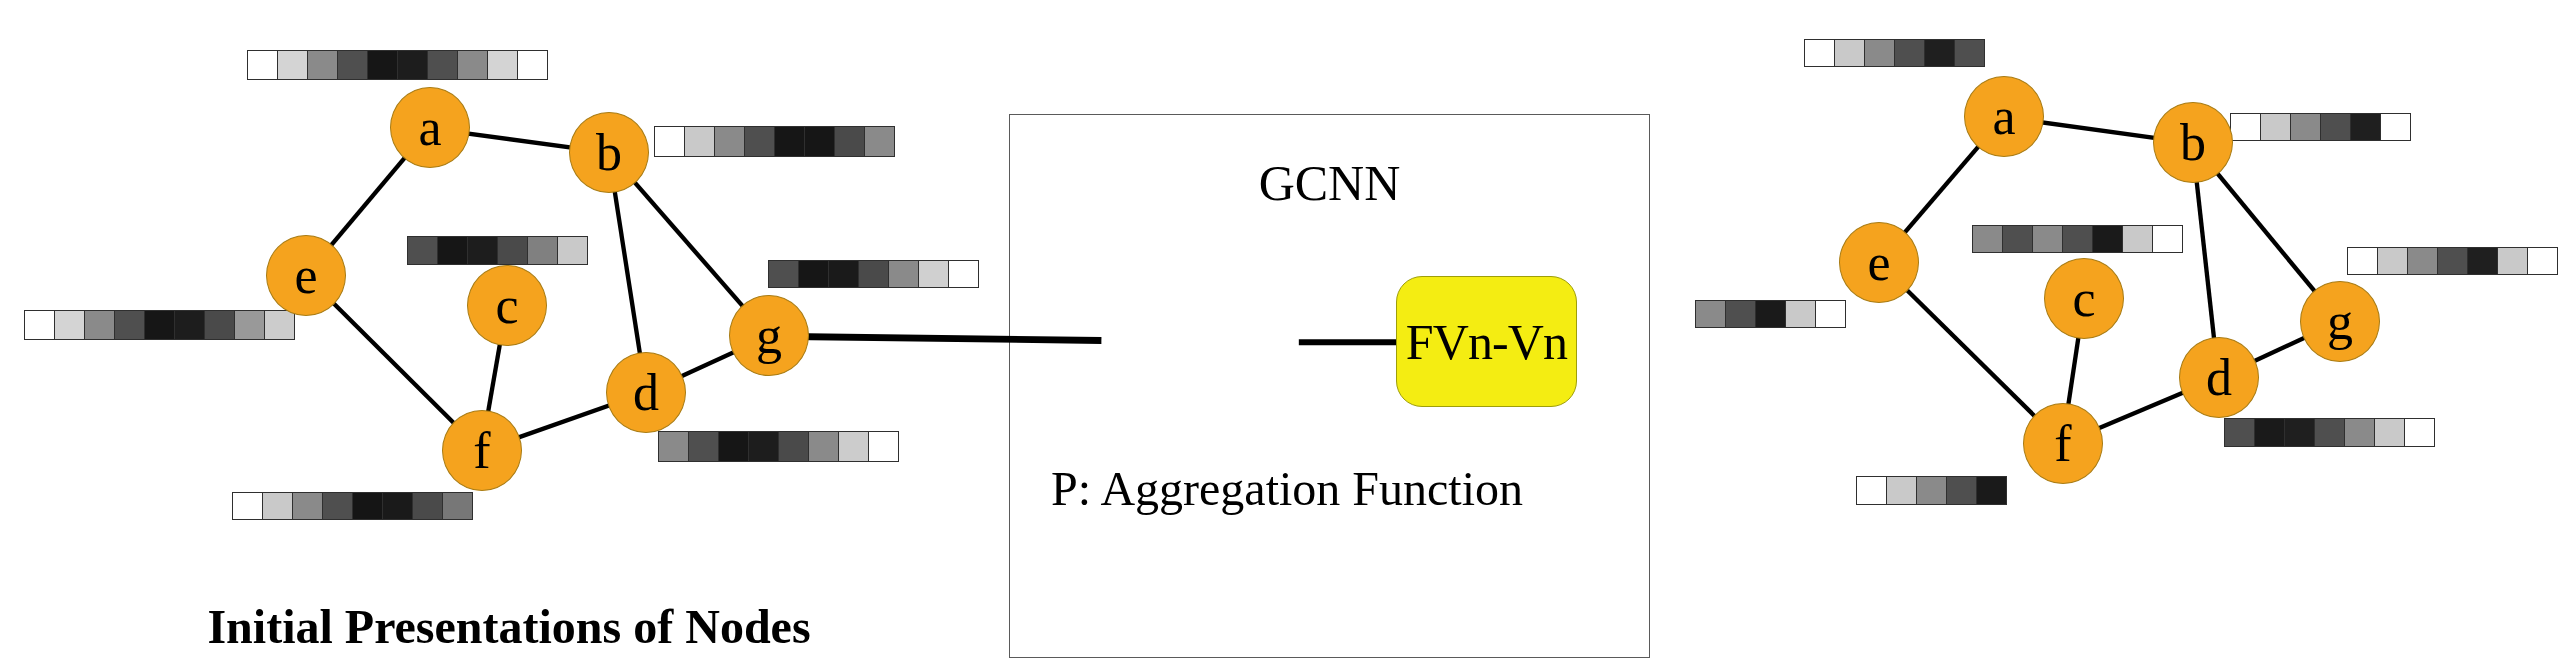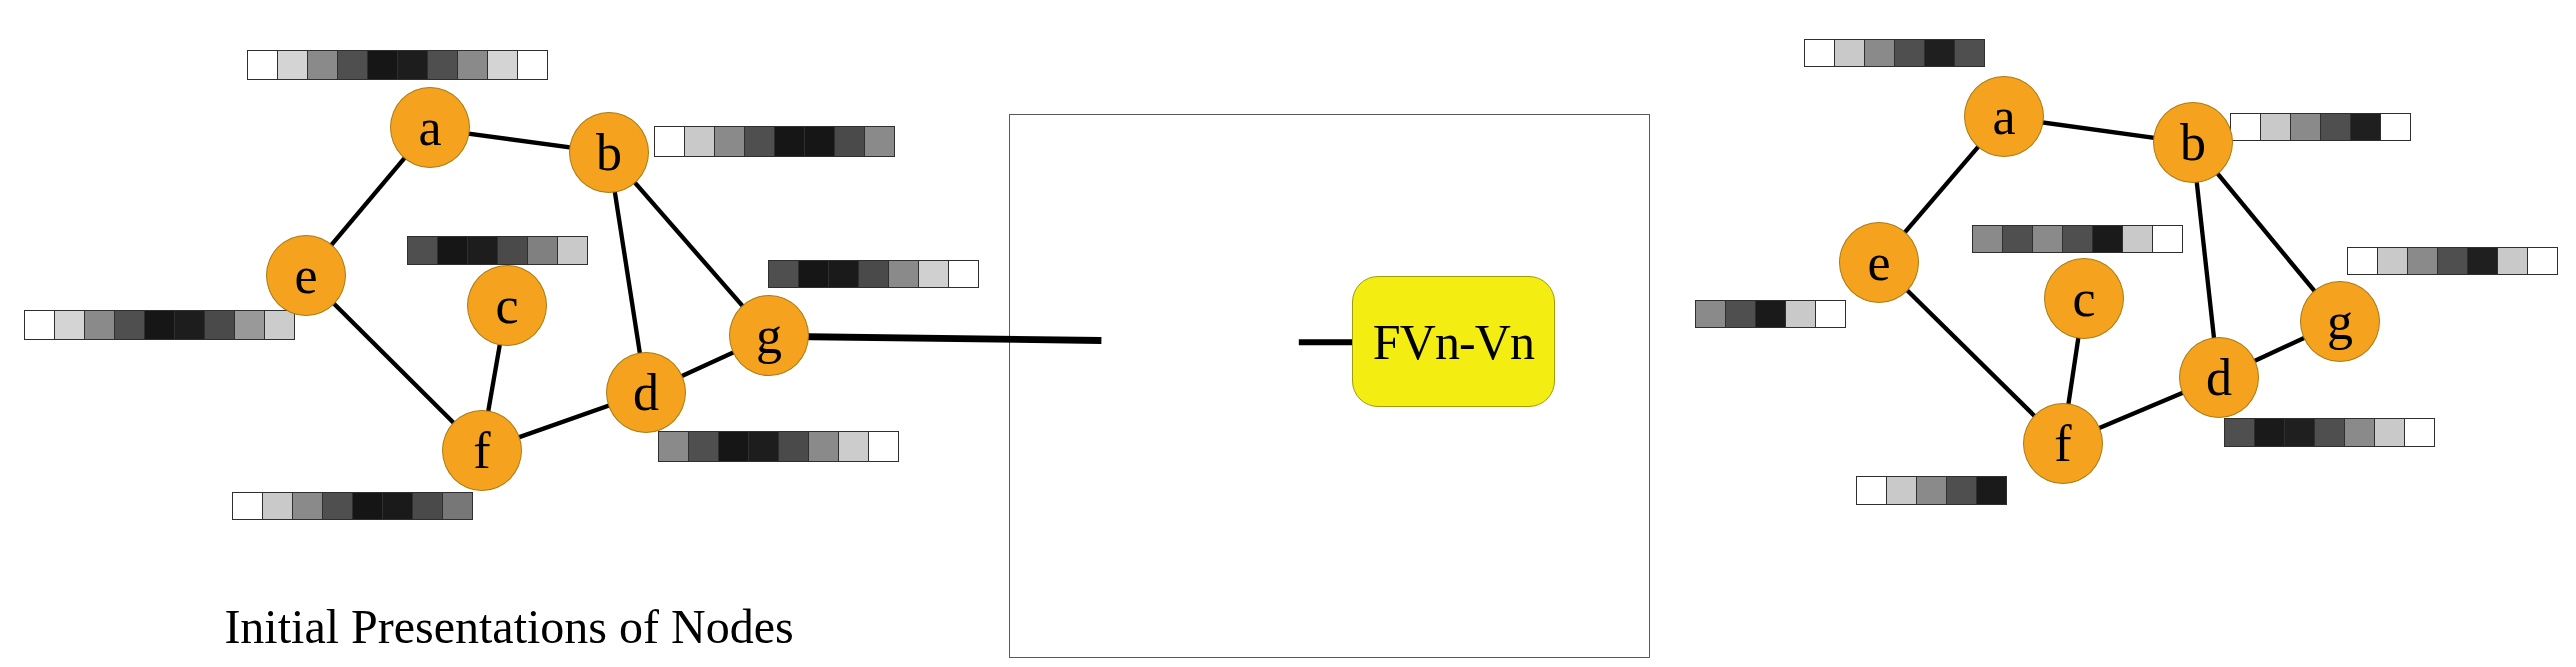--- a/index.html
+++ b/index.html
@@ -6,21 +6,21 @@
   #stage{position:relative;width:2576px;height:668px;background:#ffffff;overflow:hidden;
          font-family:"Liberation Serif", serif;color:#000;}
   #edge-layer{position:absolute;left:0;top:0;width:2576px;height:668px;z-index:1;}
   .gnode{position:absolute;width:80px;height:81px;border-radius:50%;
          background:#F5A31E;border:1.7px solid #a87c15;box-sizing:border-box;
          display:flex;align-items:center;justify-content:center;z-index:3;
          font-size:52px;line-height:1;}
   .strip{position:absolute;display:flex;border:1.7px solid #2f2f2f;z-index:2;background:#fff;}
   .cell{flex:0 0 auto;border-right:1.7px solid #2f2f2f;}
   .cell:last-child{border-right:none;}
-  .caption{position:absolute;font-size:48px;white-space:nowrap;transform:translateX(-50%);z-index:2;}
+  .caption{position:absolute;font-size:48px;white-space:nowrap;transform:translateX(-50%);z-index:2;font-weight:bold;}
   #gcnn-box{position:absolute;left:1009px;top:114px;width:641px;height:544px;
             border:1.7px solid #5a5a5a;box-sizing:border-box;z-index:0;}
   #gcnn-title{position:absolute;left:1009px;top:154px;width:641px;text-align:center;
               font-size:50px;z-index:2;}
   .yellow-block{position:absolute;background:#F4ED12;border:1.7px solid #9e9e0a;border-radius:26px;
                 box-sizing:border-box;display:flex;align-items:center;justify-content:center;
                 font-size:50px;letter-spacing:-0.9px;white-space:nowrap;z-index:2;}
   #gcnn-legend{position:absolute;left:1051px;top:457px;font-size:48px;line-height:1.32;
                white-space:nowrap;z-index:2;}
 </style>
@@ -219,17 +219,19 @@
         <span>d</span>
       </div>
       <div class="gnode" style="left: 2023px; top: 403px;">
         <span>f</span>
       </div>
     </div>
 
   <div class="caption" style="left: 509px; top: 599px;">Initial Presentations of Nodes</div>
 
   <div id="gcnn-box"></div>
-  <div class="yellow-block" id="block-f" style="left: 1352px; top: 276px; width: 203px; height: 131px; text-align: center;">FVn-Vn</div>
+  <div id="gcnn-title">GCNN</div>
+  <div class="yellow-block" id="block-f" style="left: 1396px; top: 276px; width: 181px; height: 131px; text-align: center;">FVn-Vn</div>
   <div id="gcnn-legend">
+    <div>P: Aggregation Function</div>
   </div>
 </div>
 
 
 </body></html>

